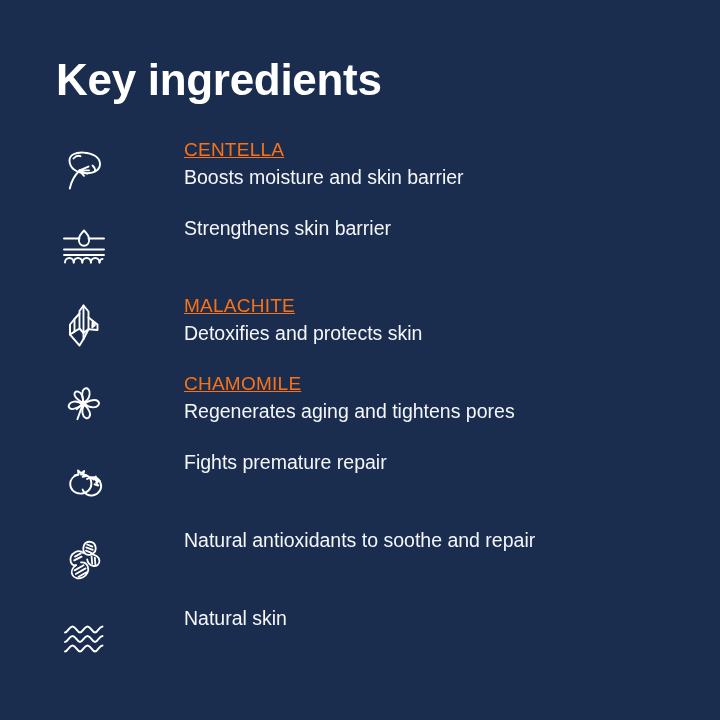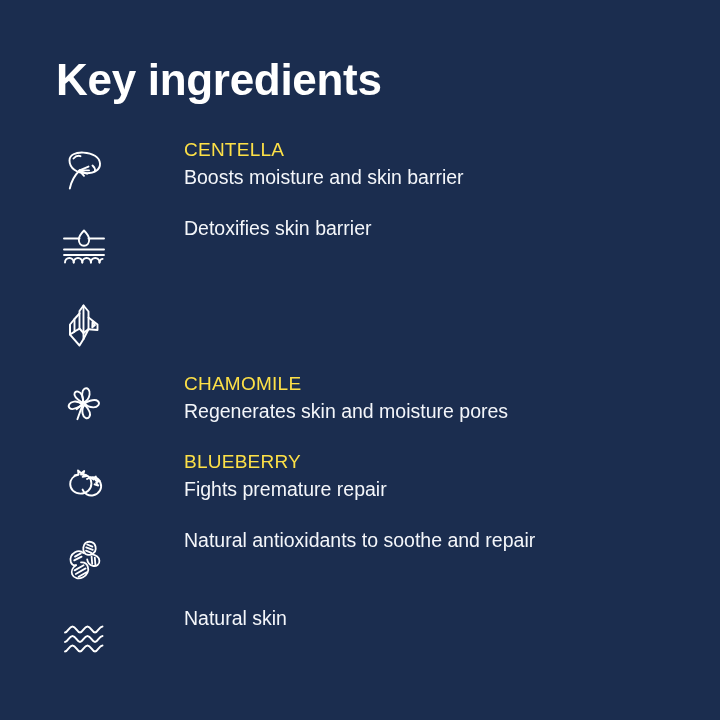--- a/index.html
+++ b/index.html
@@ -62,25 +62,26 @@
     width: 56px;
     height: 56px;
   }
   .ingredient-text {
     padding-left: 58px;
     padding-top: 4px;
   }
   .ingredient-name {
     font-size: 19px;
     letter-spacing: 0.25px;
-    color: #fde047;
+    color: #f97316;
     line-height: 1.0;
     margin: 0 0 8px 0;
     white-space: nowrap;
     text-transform: uppercase;
+    text-decoration: underline;
   }
   .ingredient-desc {
     font-size: 19.5px;
     color: #f4f6fa;
     line-height: 1.05;
     margin: 0;
     white-space: nowrap;
   }
 </style>
 </head>
@@ -120,68 +121,71 @@
           <path d="M8 29.5 H48"></path>
           <path d="M8 35 H48"></path>
           <path d="M9 42.5 C9 39.8 11 38 13.4 38 C15.8 38 17.7 39.8 17.7 42.5"></path>
           <path d="M17.7 42.5 C17.7 39.8 19.6 38 22 38 C24.4 38 26.3 39.8 26.3 42.5"></path>
           <path d="M26.3 42.5 C26.3 39.8 28.2 38 30.6 38 C33 38 34.9 39.8 34.9 42.5"></path>
           <path d="M34.9 42.5 C34.9 39.8 36.8 38 39.2 38 C41.6 38 43.5 39.8 43.5 42.5"></path>
           <path d="M43.5 42.5 C43.5 40.6 44.8 39.2 46.6 38.9"></path>
         </svg>
       </div>
       <div class="ingredient-text">
-        <div class="ingredient-desc">Detoxifies skin barrier</div>
+        <div class="ingredient-desc">Strengthens skin barrier</div>
       </div>
     </div>
 
     <div class="ingredient-row">
       <div class="ingredient-icon">
         <svg viewBox="0 0 56 56" fill="none" stroke="#ffffff" stroke-width="1.9" stroke-linecap="round" stroke-linejoin="round">
           <path d="M27.5 7.5 L32.5 13.5 L32.5 31 L27.5 35 L23.5 30.5 L23.5 13 Z"></path>
           <path d="M27.5 7.5 L27.5 34.8"></path>
           <path d="M23.5 15.5 L18.5 21 L18.5 33.5 L23.6 30.6"></path>
           <path d="M18.5 21 L14 26.5 L14 36.5 L18.6 33.6"></path>
           <path d="M14 27.5 L14 36.7 L23.5 47.5 L27.5 41 L27.5 34.9"></path>
           <path d="M27.5 41 L32.5 31.2"></path>
           <path d="M32.5 19.5 L41.5 26.5 L41.5 32 L32.5 31.2"></path>
           <path d="M36.5 24 L39 27 L36.3 29.4 Z"></path>
         </svg>
       </div>
+      <div class="ingredient-text">
+        <div class="ingredient-name">MALACHITE</div>
+        <div class="ingredient-desc">Detoxifies and protects skin</div>
+      </div>
     </div>
 
     <div class="ingredient-row">
       <div class="ingredient-icon">
         <svg viewBox="0 0 56 56" fill="none" stroke="#ffffff" stroke-width="1.9" stroke-linecap="round" stroke-linejoin="round">
           <path d="M27.5 26.5 C26 21 25.2 15 28.4 12.8 C31.4 10.8 34.4 14.2 33.6 18.6 C32.9 22.4 30.4 25.4 27.5 26.5 Z"></path>
           <path d="M28.5 27.2 C33.5 24.6 39.2 22.6 42 25.2 C44.5 27.6 41.8 31.4 37.4 31.4 C33.8 31.4 30.4 29.6 28.5 27.2 Z"></path>
           <path d="M28.8 28.8 C32.4 32.8 35.4 37.8 33.4 40.8 C31.4 43.8 27.4 41.8 26.6 37.5 C25.9 33.8 26.9 30.6 28.8 28.8 Z"></path>
           <path d="M26.5 28.8 C21.8 31.8 16.5 34.6 13.8 32.2 C11.2 29.9 13.6 26.0 18.0 25.6 C21.6 25.2 24.6 26.8 26.5 28.8 Z"></path>
           <path d="M26.3 26.8 C22.0 24.0 17.2 20.4 18.6 17.2 C19.9 14.2 24.2 15.4 26.0 19.4 C27.4 22.6 27.3 25.2 26.3 26.8 Z"></path>
           <path d="M26.9 27.9 L21.4 43.2"></path>
           <path d="M27.3 27.6 L20.6 33.2"></path>
         </svg>
       </div>
       <div class="ingredient-text">
         <div class="ingredient-name">CHAMOMILE</div>
-        <div class="ingredient-desc">Regenerates skin and moisture pores</div>
+        <div class="ingredient-desc">Regenerates aging and tightens pores</div>
       </div>
     </div>
 
     <div class="ingredient-row">
       <div class="ingredient-icon">
         <svg viewBox="0 0 56 56" fill="none" stroke="#ffffff" stroke-width="1.9" stroke-linecap="round" stroke-linejoin="round">
           <path d="M25 20.5 C31 19.6 35.4 23.6 35.4 29.4 C35.4 35.4 30.6 39.6 24.6 39.6 C18.6 39.6 14.2 35.6 14.2 30 C14.2 25.4 17.6 21.8 22.2 20.8"></path>
           <path d="M31 25 C36.2 21.4 42.4 23.4 44.4 28.6 C46.6 34.2 43.4 40 37.4 41.2 C32.6 42.2 28.2 39.8 26.6 35.6"></path>
           <path d="M18.6 21.4 L22.6 20.3 L22.0 16.4 L25.2 19.3 L28.2 17.0 L27.0 20.9 L30.6 22.0 L26.6 22.9"></path>
           <path d="M34.4 23.2 L37.6 25.6 L39.8 22.6 L39.8 26.6 L43.6 26.6 L40.2 28.8 L42.2 31.6 L38.6 30.3"></path>
         </svg>
       </div>
       <div class="ingredient-text">
-        <div class="ingredient-name">BLUEBERRY</div>
         <div class="ingredient-desc">Fights premature repair</div>
       </div>
     </div>
 
     <div class="ingredient-row">
       <div class="ingredient-icon">
         <svg viewBox="0 0 56 56" fill="none" stroke="#ffffff" stroke-width="1.8" stroke-linecap="round" stroke-linejoin="round">
           <path d="M29.5 11 C33.5 8.5 38.5 10 39.5 14.5 C40.3 18 38.5 21 35.5 22.3 C32.5 23.6 29.3 22.6 28 20 C26.8 17.6 27 13.2 29.5 11 Z"></path>
           <path d="M31.2 12.5 L36.4 14.6"></path>
           <path d="M30.2 15.4 L36.8 17.8"></path>

